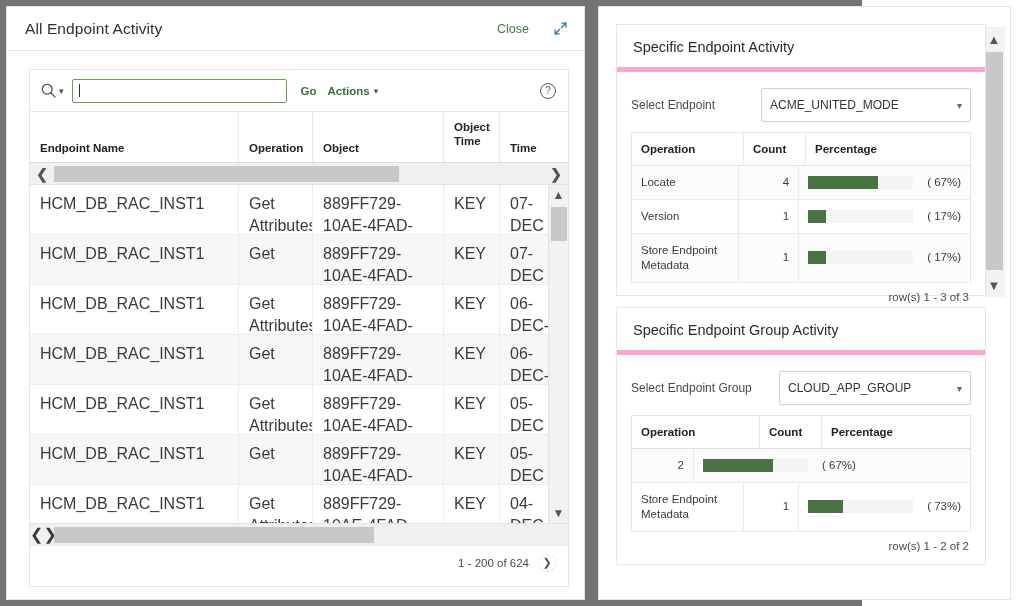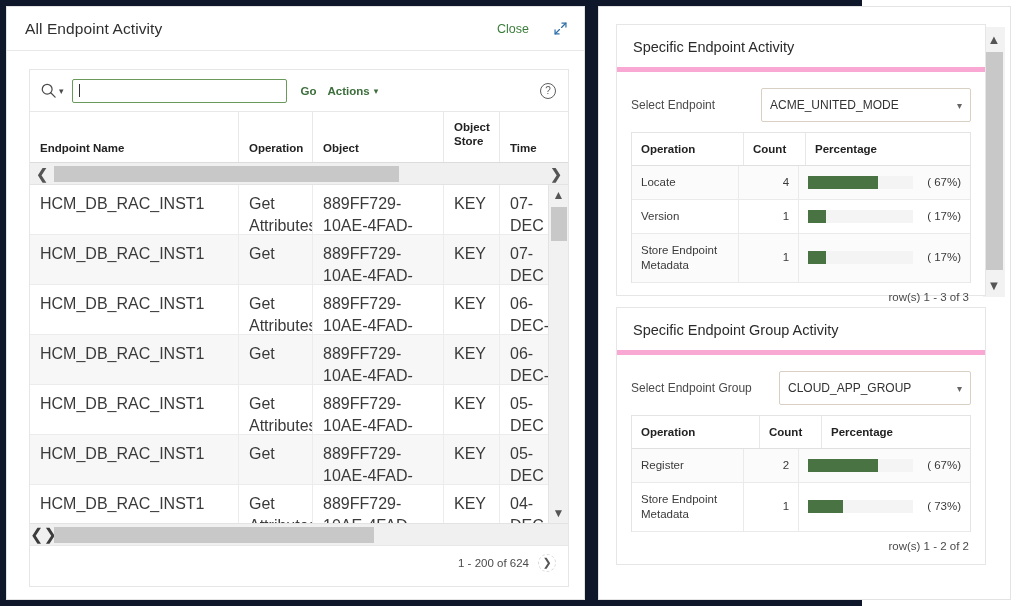--- a/index.html
+++ b/index.html
@@ -4,21 +4,21 @@
 <style>
   * { box-sizing: border-box; }
   html, body {
     margin: 0; padding: 0;
     width: 1017px; height: 606px;
     background: #ffffff;
     font-family: "Liberation Sans", sans-serif;
     color: #3b3b3b;
     overflow: hidden;
   }
-  .page { position: relative; width: 862px; height: 606px; background:#0f172a; }
+  .page { position: relative; width: 862px; height: 606px; background:#737373; }
 
   
   .left-region {
     position: absolute; left: 6px; top: 6px;
     width: 579px; height: 594px;
     background: #fff;
     border: 1px solid #e3e3e3;
   }
   .modal-header {
     height: 44px;
@@ -226,21 +226,21 @@
           <span class="chev">▾</span>
         </div>
         <div class="tb-spacer"></div>
         <div class="help-ico">?</div>
       </div>
 
       <div class="grid-head">
         <div class="gh c-name">Endpoint Name</div>
         <div class="gh c-op">Operation</div>
         <div class="gh c-obj">Object</div>
-        <div class="gh c-otype two-line">Object Store</div>
+        <div class="gh c-otype two-line">Object Time</div>
         <div class="gh c-time">Time</div>
       </div>
 
       <div class="hscroll">
         <div class="arr">❮</div>
         <div class="hthumb"></div>
         <div class="arr right">❯</div>
       </div>
 
       <div class="grid-body">
@@ -385,21 +385,20 @@
         </div>
       </div>
       <div class="rt">
         <div class="rt-head">
           <div class="rth w-op">Operation</div>
           <div class="rth w-ct">Count</div>
           <div class="rth w-pc">Percentage</div>
         </div>
         <div id="sega-rows">
             <div class="rt-row odd">
-              <div class="rtc w-op">Register</div>
               <div class="rtc w-ct">2</div>
               <div class="rtc w-pc">
                 <div class="bar-track">
                   <div class="bar-fill" style="width: 67%; background: rgb(74, 115, 68);"></div>
                 </div>
                 <span class="pct">( 67%)</span>
               </div>
             </div>
             <div class="rt-row even">
               <div class="rtc w-op">Store Endpoint Metadata</div>

